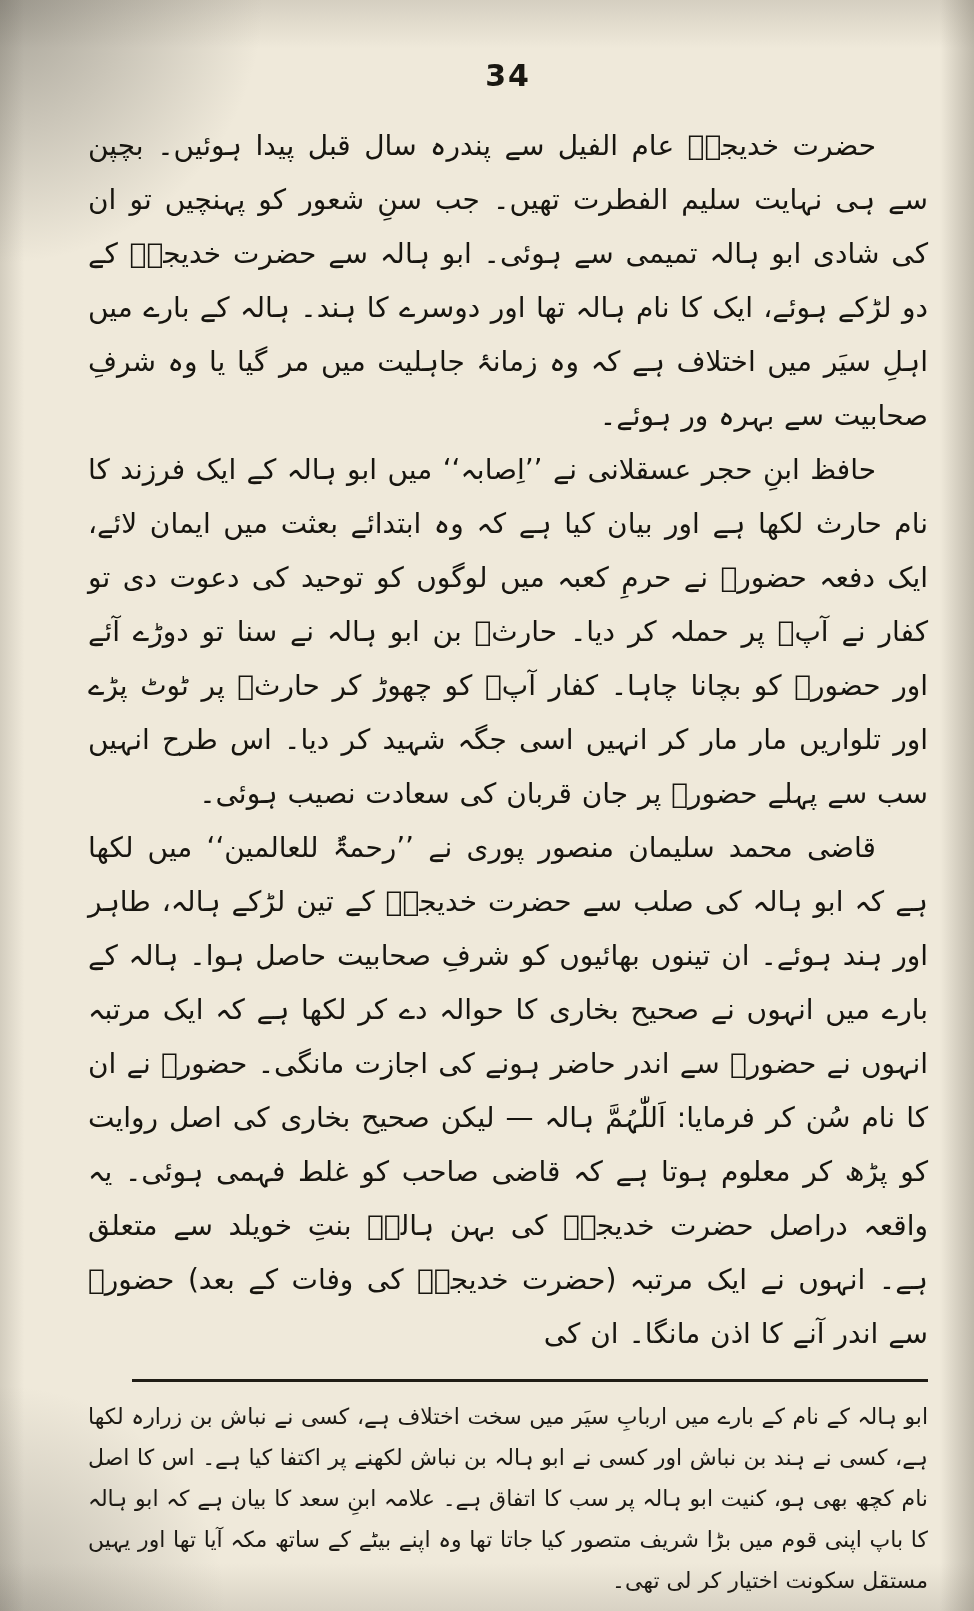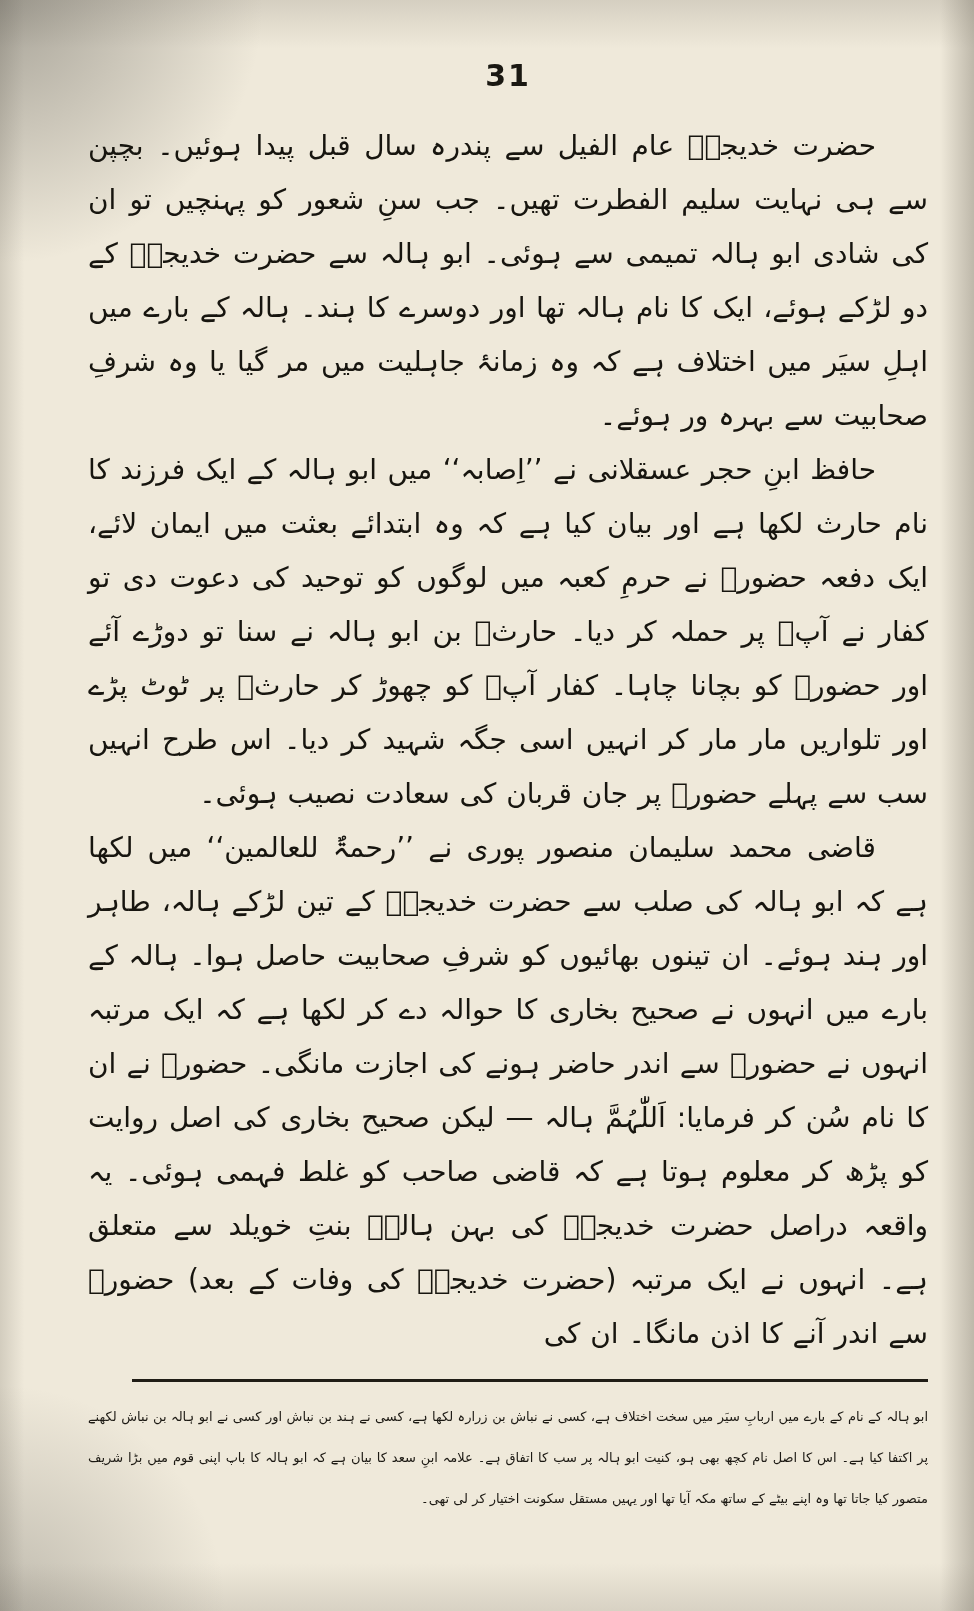--- a/index.html
+++ b/index.html
@@ -48,33 +48,33 @@
     text-indent: 52px;
     word-spacing: 1px;
   }
   .footnote-divider {
     border: 0;
     border-top: 3px solid #201d16;
     margin: 18px 0 14px 44px;
   }
   .footnote p {
     margin: 0;
-    font-size: 13px;
+    font-size: 22px;
     line-height: 41px;
     text-align: justify;
     color: #1c1913;
   }
 </style>
 </head>
 <body>
 
 <div class="scan-page">
   <div class="page-inner">
 
-    <div class="page-number">31</div>
+    <div class="page-number">34</div>
 
     <div class="main-text">
       <p>حضرت خدیجہؓ عام الفیل سے پندرہ سال قبل پیدا ہوئیں۔ بچپن سے ہی نہایت سلیم الفطرت تھیں۔ جب سنِ شعور کو پہنچیں تو ان کی شادی ابو ہالہ تمیمی سے ہوئی۔ ابو ہالہ سے حضرت خدیجہؓ کے دو لڑکے ہوئے، ایک کا نام ہالہ تھا اور دوسرے کا ہند۔ ہالہ کے بارے میں اہلِ سیَر میں اختلاف ہے کہ وہ زمانۂ جاہلیت میں مر گیا یا وہ شرفِ صحابیت سے بہرہ ور ہوئے۔</p>
       <p>حافظ ابنِ حجر عسقلانی نے ’’اِصابہ‘‘ میں ابو ہالہ کے ایک فرزند کا نام حارث لکھا ہے اور بیان کیا ہے کہ وہ ابتدائے بعثت میں ایمان لائے، ایک دفعہ حضورؐ نے حرمِ کعبہ میں لوگوں کو توحید کی دعوت دی تو کفار نے آپؐ پر حملہ کر دیا۔ حارثؓ بن ابو ہالہ نے سنا تو دوڑے آئے اور حضورؐ کو بچانا چاہا۔ کفار آپؐ کو چھوڑ کر حارثؓ پر ٹوٹ پڑے اور تلواریں مار مار کر انہیں اسی جگہ شہید کر دیا۔ اس طرح انہیں سب سے پہلے حضورؐ پر جان قربان کی سعادت نصیب ہوئی۔</p>
       <p>قاضی محمد سلیمان منصور پوری نے ’’رحمۃٌ للعالمین‘‘ میں لکھا ہے کہ ابو ہالہ کی صلب سے حضرت خدیجہؓ کے تین لڑکے ہالہ، طاہر اور ہند ہوئے۔ ان تینوں بھائیوں کو شرفِ صحابیت حاصل ہوا۔ ہالہ کے بارے میں انہوں نے صحیح بخاری کا حوالہ دے کر لکھا ہے کہ ایک مرتبہ انہوں نے حضورؐ سے اندر حاضر ہونے کی اجازت مانگی۔ حضورؐ نے ان کا نام سُن کر فرمایا: اَللّٰہُمَّ ہالہ — لیکن صحیح بخاری کی اصل روایت کو پڑھ کر معلوم ہوتا ہے کہ قاضی صاحب کو غلط فہمی ہوئی۔ یہ واقعہ دراصل حضرت خدیجہؓ کی بہن ہالہؓ بنتِ خویلد سے متعلق ہے۔ انہوں نے ایک مرتبہ (حضرت خدیجہؓ کی وفات کے بعد) حضورؐ سے اندر آنے کا اذن مانگا۔ ان کی</p>
     </div>
 
     <hr class="footnote-divider">
 
     <div class="footnote">

